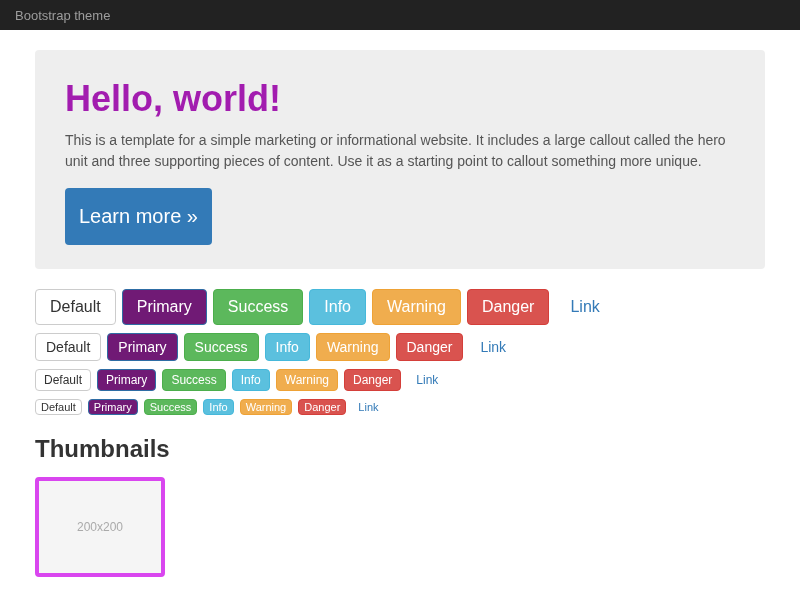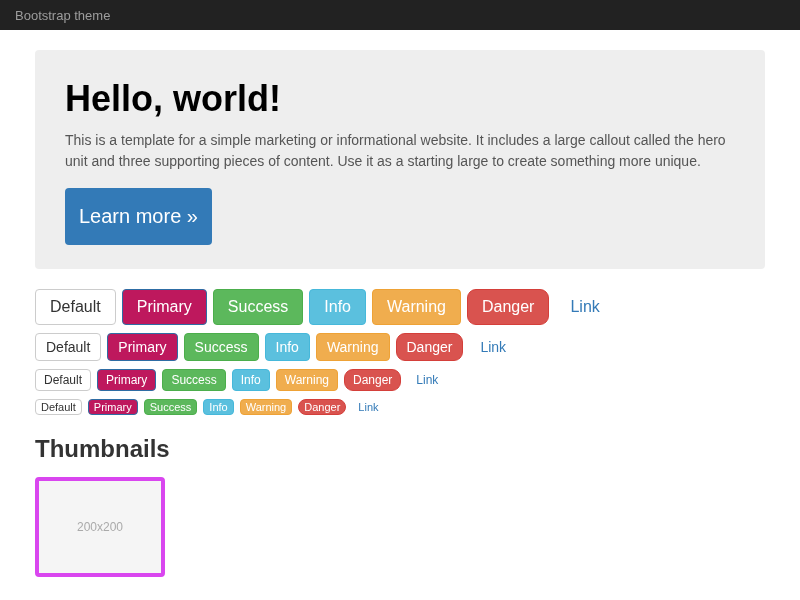--- a/index.html
+++ b/index.html
@@ -63,21 +63,21 @@
     .jumbotron {
       background: #eee;
       border-radius: 4px;
       padding: 28px 30px 24px;
       margin-bottom: 20px;
     }
     .jumbotron h1 {
       font-size: 36px;
       font-weight: bold;
       margin-bottom: 10px;
-      color: #000000;
+      color: #a21caf;
     }
     .jumbotron p {
       font-size: 14px;
       color: #555;
       margin-bottom: 16px;
       line-height: 1.5;
     }
     .btn-learn {
       background-color: #337ab7;
       color: #fff;
@@ -133,21 +133,21 @@
       font-size: 11px;
     }
 
     
     .btn-default {
       background: #fff;
       color: #333;
       border-color: #ccc;
     }
     .btn-primary {
-      background: #be185d;
+      background: #701a75;
       color: #fff;
       border-color: #2e6da4;
     }
     .btn-success {
       background: #5cb85c;
       color: #fff;
       border-color: #4cae4c;
     }
     .btn-info {
       background: #5bc0de;
@@ -156,21 +156,20 @@
     }
     .btn-warning {
       background: #f0ad4e;
       color: #fff;
       border-color: #eea236;
     }
     .btn-danger {
       background: #d9534f;
       color: #fff;
       border-color: #d43f3a;
-      border-radius: 9px;
     }
     .btn-link {
       background: transparent;
       color: #337ab7;
       border-color: transparent;
       text-decoration: none;
     }
 
     
     .thumbnails-section {
@@ -194,21 +193,21 @@
 
 <nav class="navbar">
   <a class="navbar-brand">Bootstrap theme</a>
 </nav>
 
 <div class="container">
 
   <div class="jumbotron">
     <h1>Hello, world!</h1>
     <p>This is a template for a simple marketing or informational website. It includes a large callout called the hero unit
-and three supporting pieces of content. Use it as a starting large to create something more unique.</p>
+and three supporting pieces of content. Use it as a starting point to callout something more unique.</p>
     <button class="btn-learn">Learn more »</button>
   </div>
 
   <div class="buttons-section">
 
     <div class="btn-row">
       <button class="btn btn-default btn-lg">Default</button>
       <button class="btn btn-primary btn-lg">Primary</button>
       <button class="btn btn-success btn-lg">Success</button>
       <button class="btn btn-info btn-lg">Info</button>

